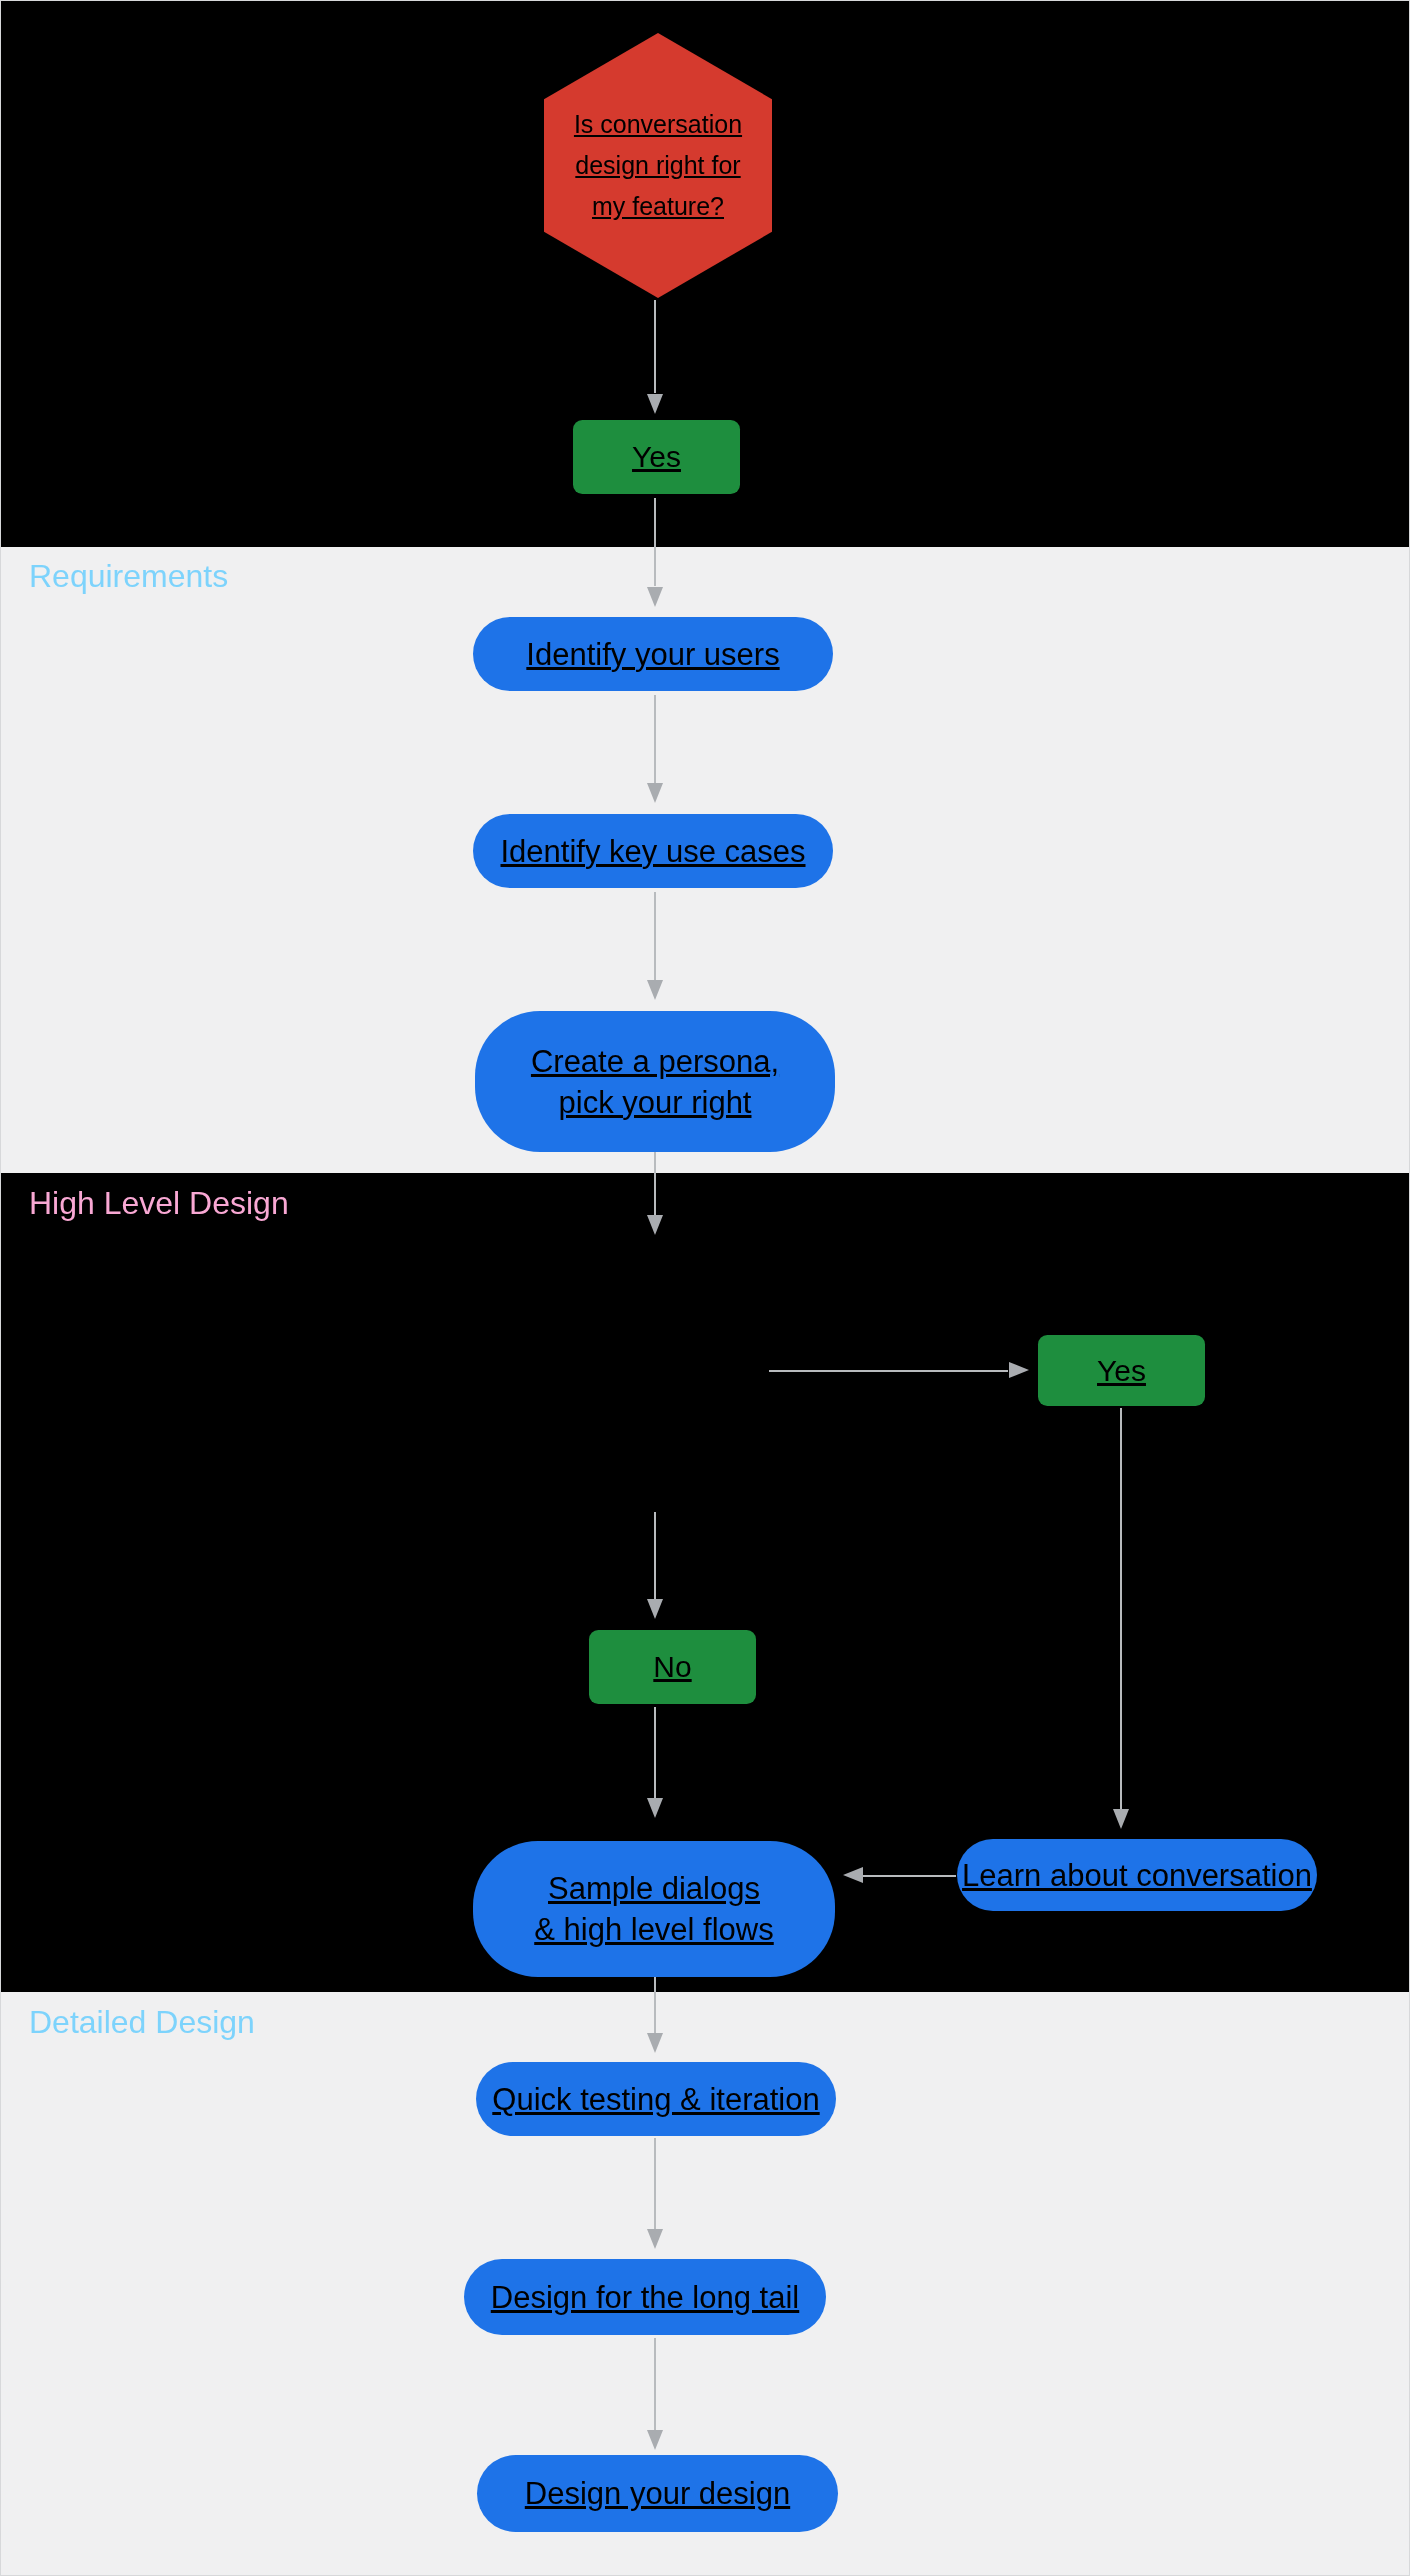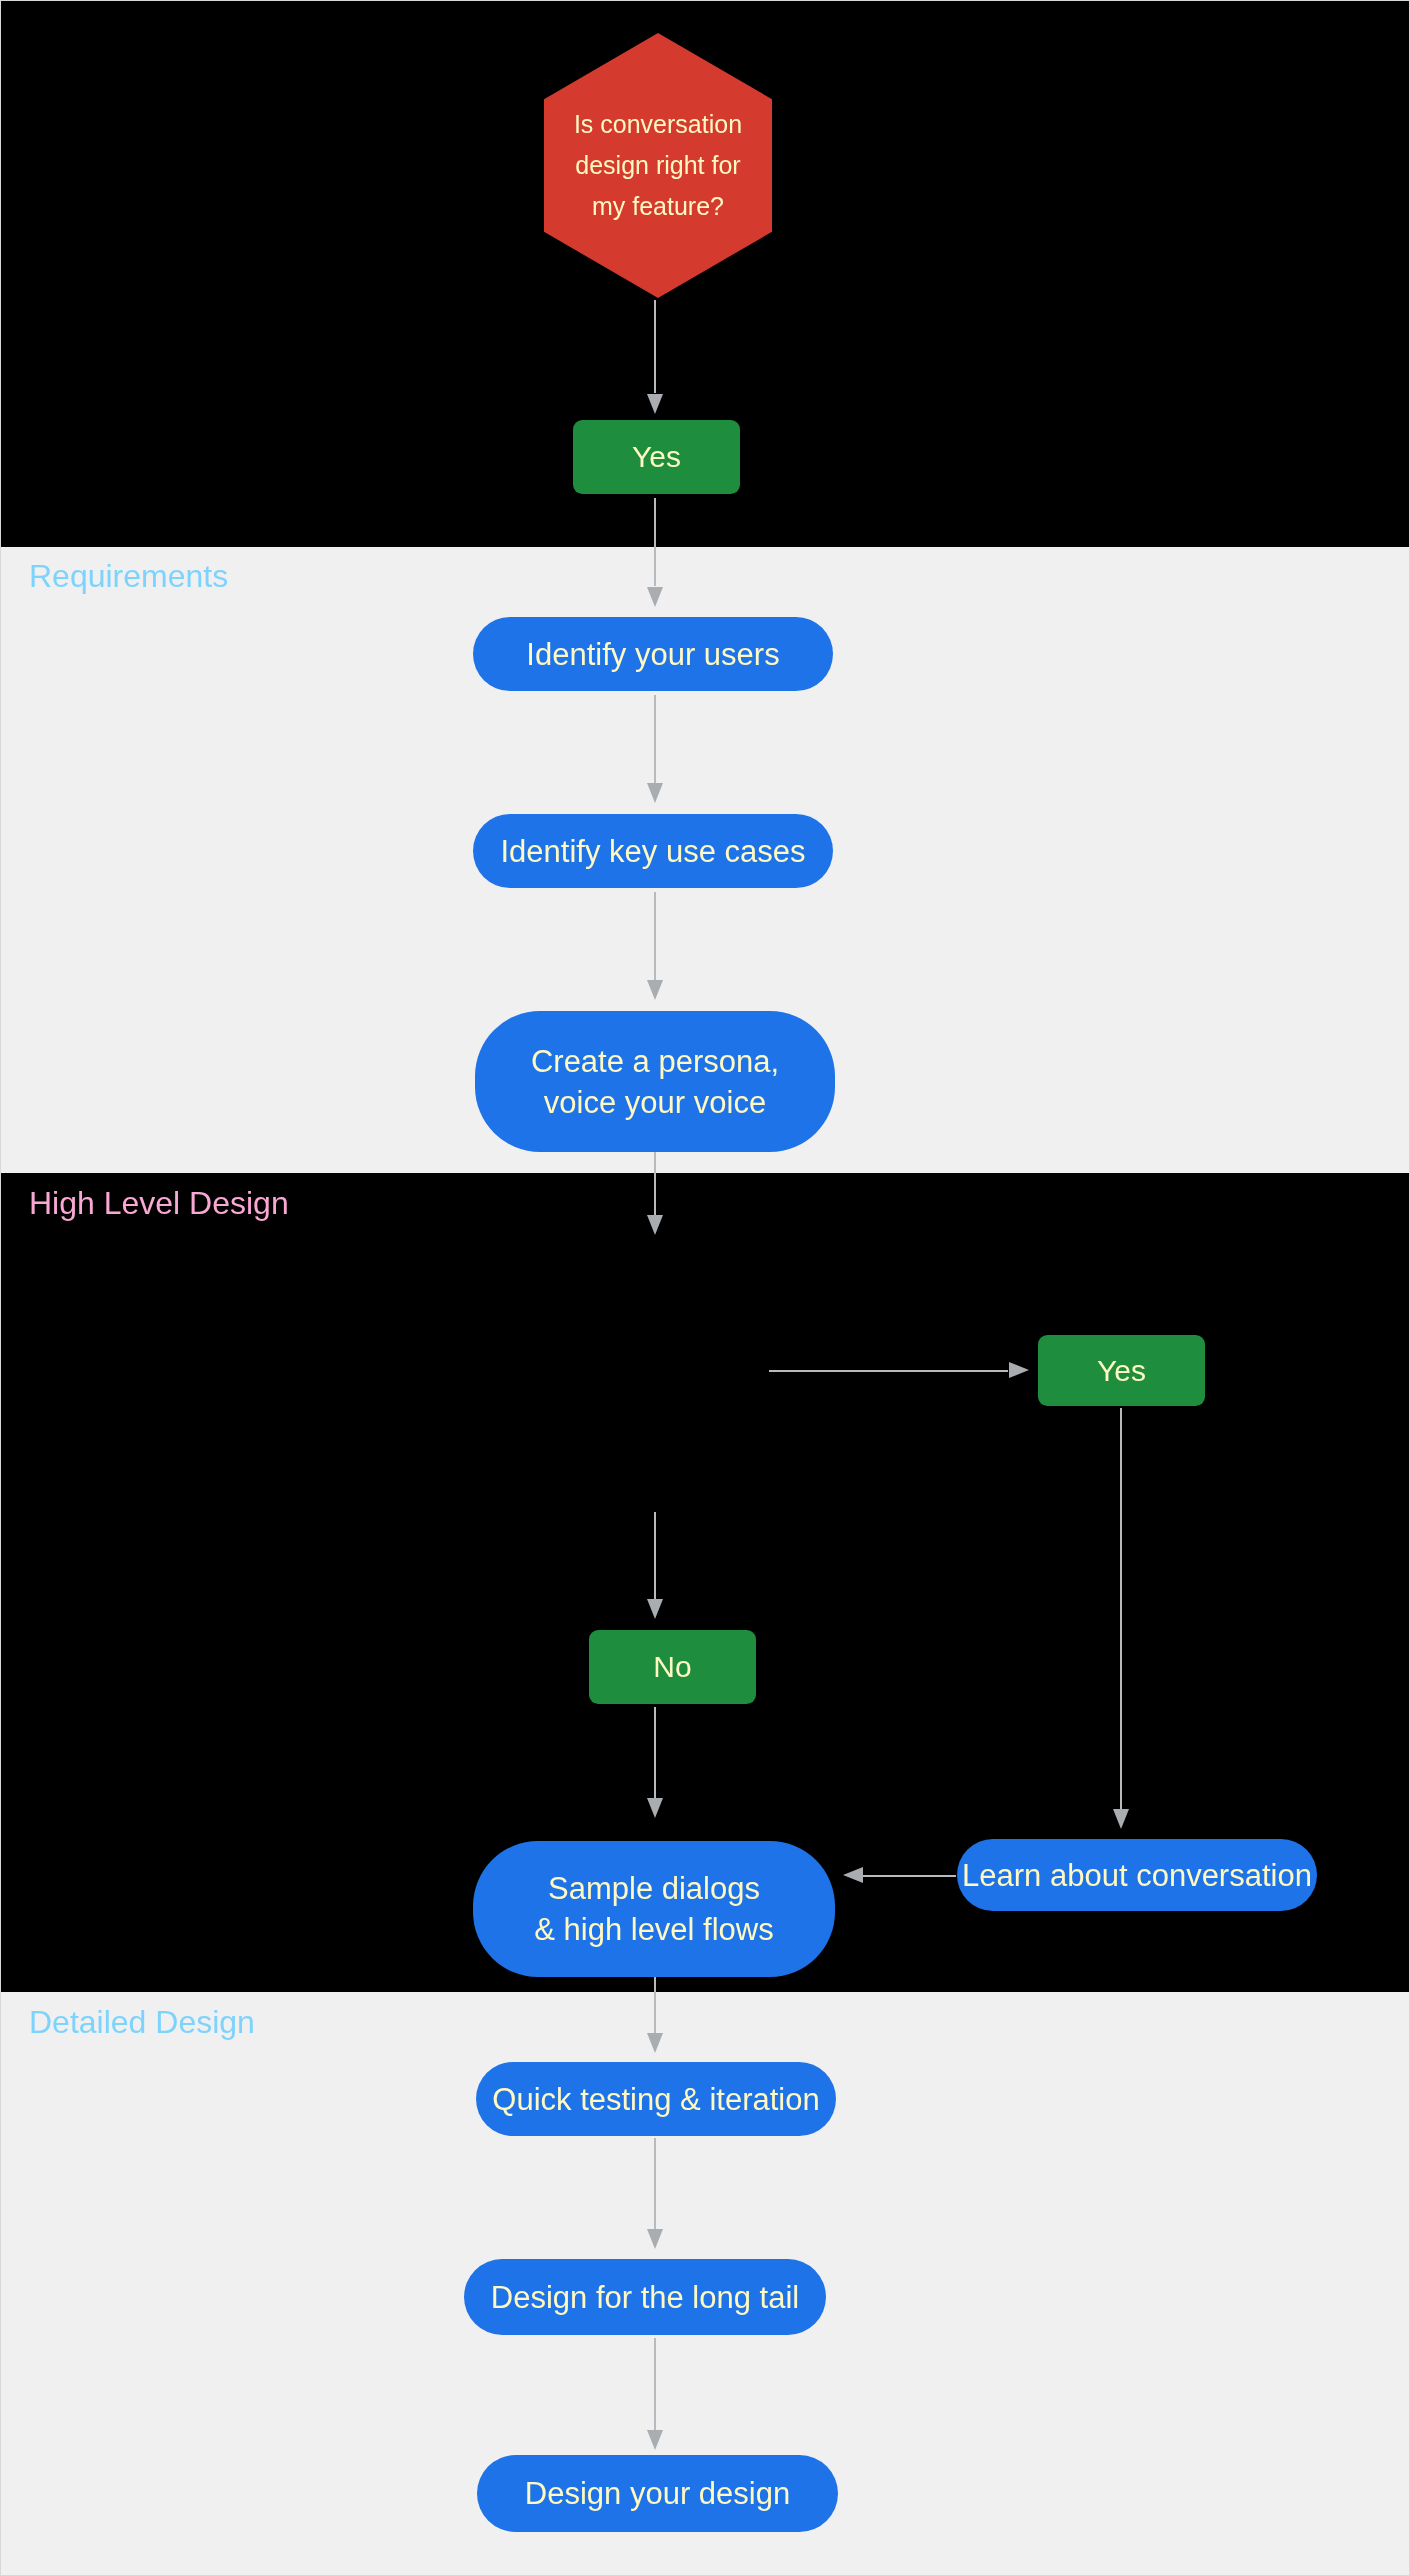--- a/index.html
+++ b/index.html
@@ -19,21 +19,22 @@
   .sec-dd{top:1991px;height:585px;background:#f0f0f1;}
 
   .lbl{position:absolute;font-size:32px;line-height:37px;color:#7dd3fc;}
   .lbl-req{left:28px;top:557px;}
   .lbl-hld{left:28px;top:1184px;color:#f9a8d4;}
   .lbl-dd{left:28px;top:2003px;}
 
   .node{
     position:absolute;display:flex;flex-direction:column;
     align-items:center;justify-content:center;text-align:right;
-    color:#fef9c3;
+    color:#000000;
+    text-decoration:underline;
   }
   .pill{background:#1e73e8;border-radius:65px;font-size:31px;line-height:41px;}
   .btn{background:#1e8e3e;border-radius:9.3px;font-size:30px;}
   .hex{
     background:#d53a2e;font-size:25px;line-height:41px;
     clip-path:polygon(50% 0,100% 25%,100% 75%,50% 100%,0 75%,0 25%);
   }
 
   .hex1{left:543px;top:32px;width:228px;height:265px;}
   .hex2{left:543px;top:1243px;width:228px;height:265px;}
@@ -160,21 +161,21 @@
   <div class="node pill p-users">
     <span>Identify your users</span>
   </div>
 
   <div class="node pill p-cases">
     <span>Identify key use cases</span>
   </div>
 
   <div class="node pill p-persona">
     <span>Create a persona,</span>
-    <span>voice your voice</span>
+    <span>pick your right</span>
   </div>
 
 
   <div class="node btn yes2">
     <span>Yes</span>
   </div>
 
   <div class="node btn no1">
     <span>No</span>
   </div>

